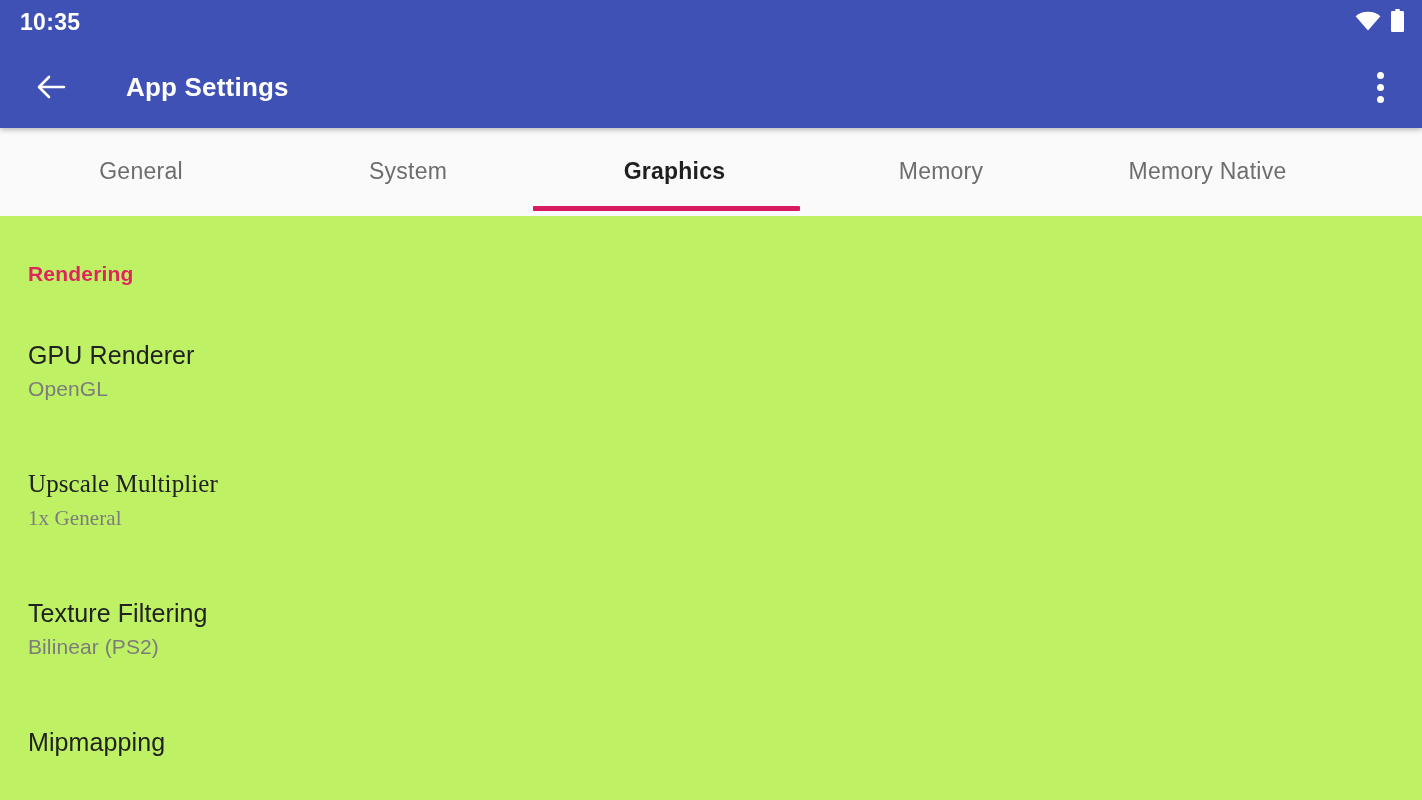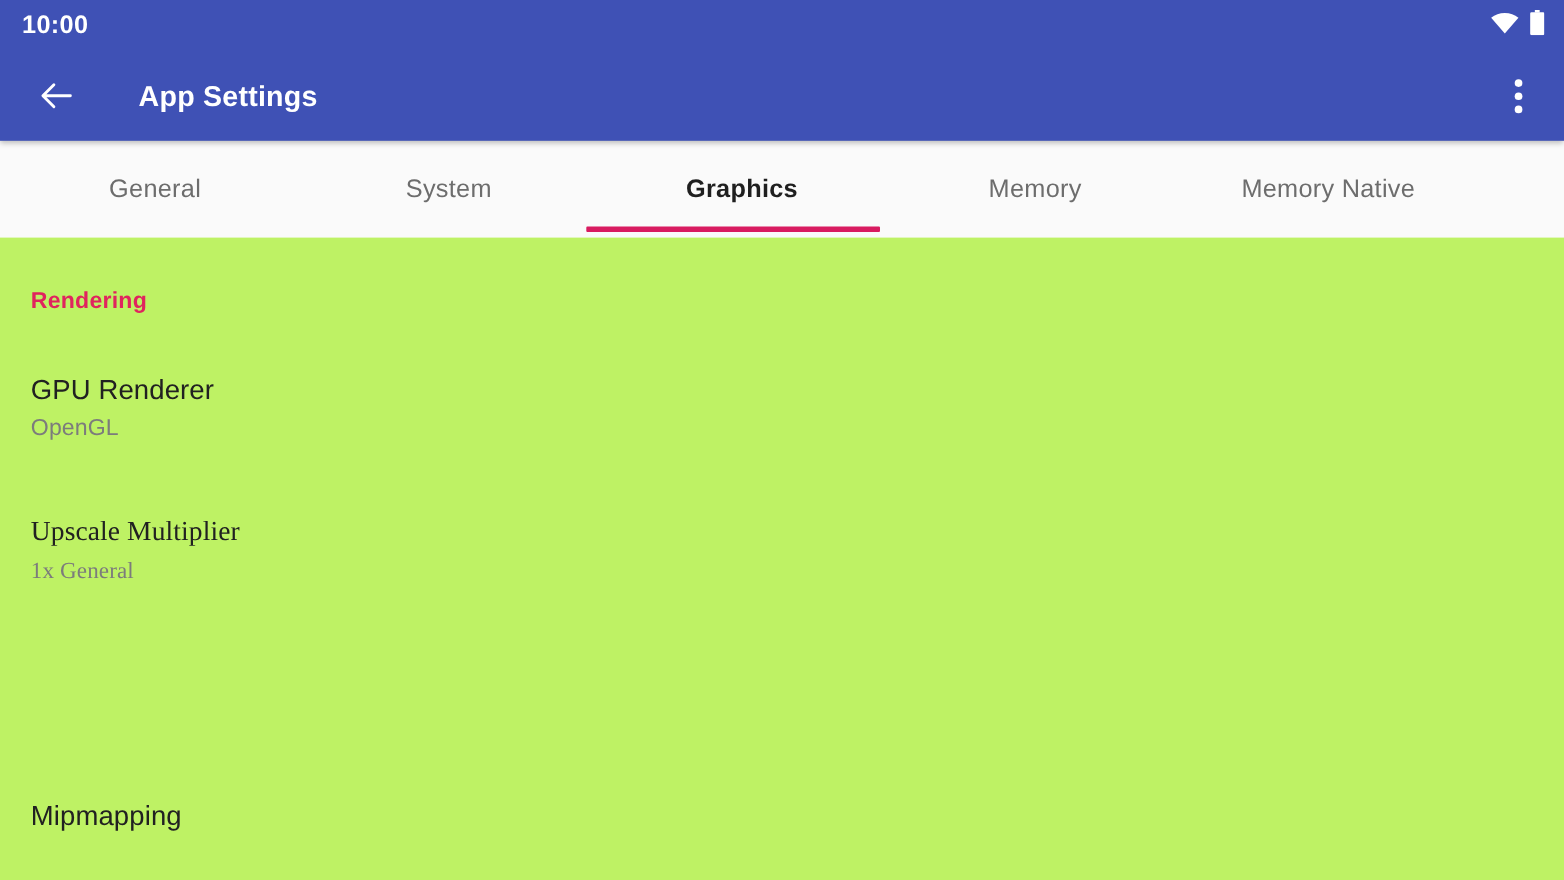--- a/index.html
+++ b/index.html
@@ -212,21 +212,21 @@
   }
 </style>
 </head>
 <body style="background: rgb(250, 250, 250);">
 
 <div id="app">
 
   <div class="appbar" style="background: rgb(63, 81, 181);">
 
     <div class="statusbar">
-      <div class="status-time">10:00</div>
+      <div class="status-time">10:35</div>
       <div class="status-icons">
         <span>
           <svg class="icon-wifi" viewBox="0 0 26 20" xmlns="http://www.w3.org/2000/svg">
             <path d="M13 19.5 L0.6 5.2 C4.0 2.3 8.3 0.8 13 0.8 C17.7 0.8 22.0 2.3 25.4 5.2 Z" fill="#ffffff"></path>
           </svg>
         </span>
         <span>
           <svg class="icon-battery" viewBox="0 0 13 23" xmlns="http://www.w3.org/2000/svg">
             <rect x="4.3" y="0" width="4.4" height="2.4" fill="#ffffff"></rect>
             <rect x="0" y="2.1" width="13" height="20.9" rx="1.3" fill="#ffffff"></rect>
@@ -281,19 +281,23 @@
     <div class="list-item" style="top: 124px; height: 70px;">
       <div class="li-title">GPU Renderer</div>
       <div class="li-subtitle">OpenGL</div>
     </div>
 
     <div class="list-item" style="top: 253px; height: 70px; font-family: Liberation Serif, serif;">
       <div class="li-title">Upscale Multiplier</div>
       <div class="li-subtitle">1x General</div>
     </div>
 
+    <div class="list-item" style="top: 382px; height: 70px;">
+      <div class="li-title">Texture Filtering</div>
+      <div class="li-subtitle">Bilinear (PS2)</div>
+    </div>
 
     <div class="list-item" style="top: 511px; height: 70px;">
       <div class="li-title">Mipmapping</div>
     </div>
 
   </div>
 </div>
 
 </body></html>

